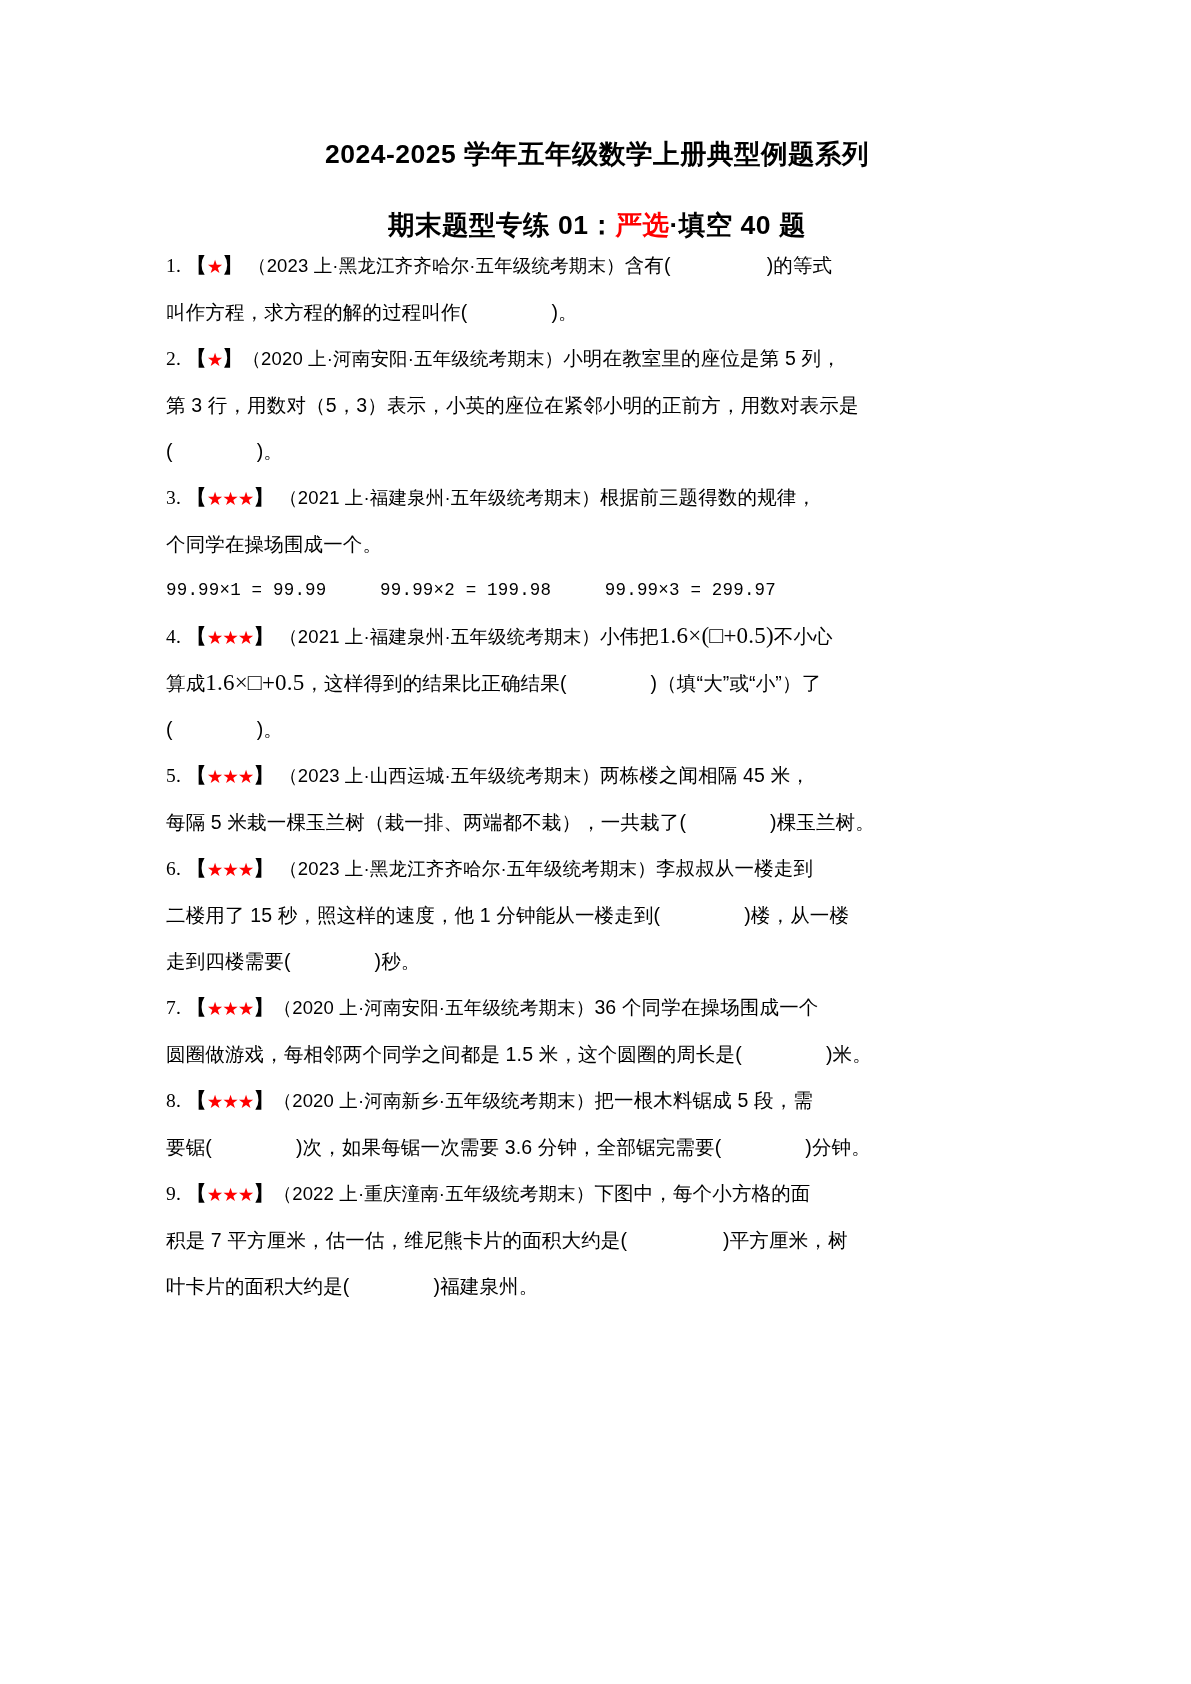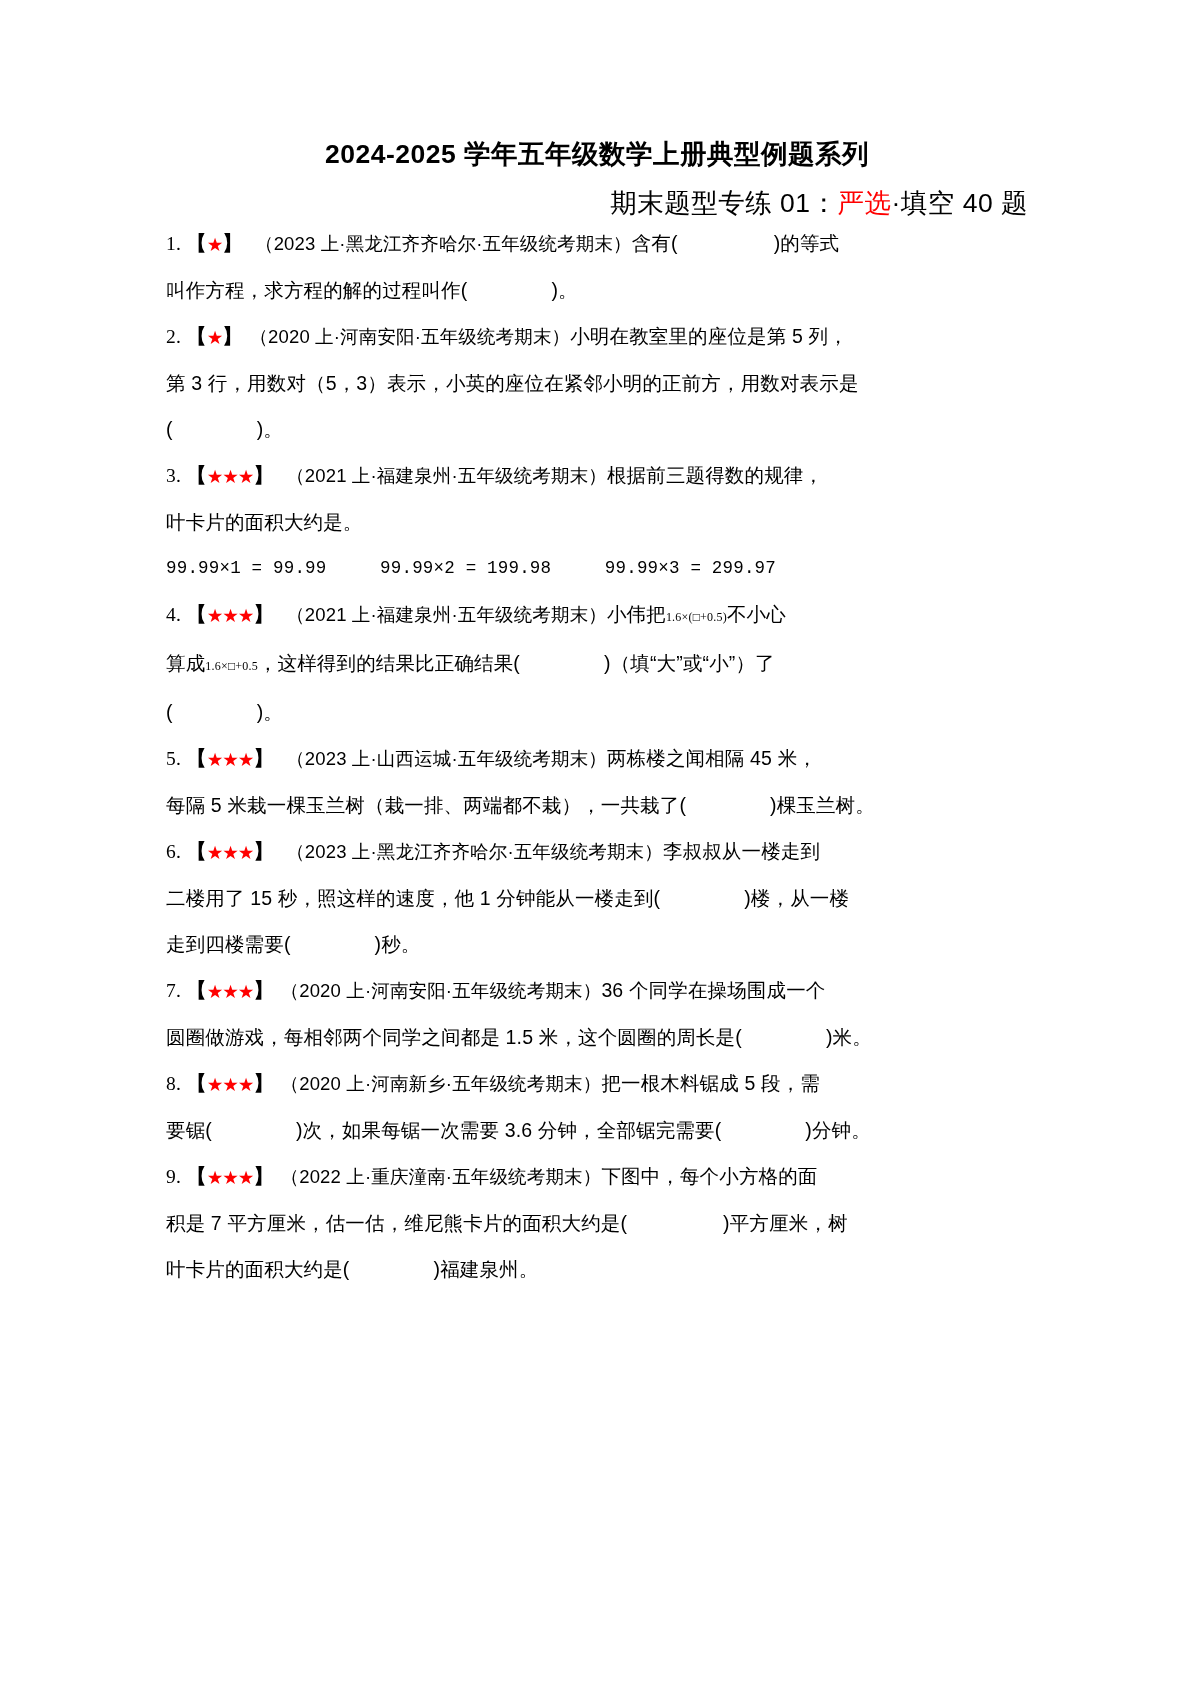--- a/index.html
+++ b/index.html
@@ -36,27 +36,26 @@
   .doc-title {
     font-family: "Liberation Sans", sans-serif;
     font-weight: bold;
     font-size: 26.5px;
     letter-spacing: 0.5px;
     line-height: 1.25;
     white-space: nowrap;
   }
   .doc-subtitle {
     font-family: "Liberation Sans", sans-serif;
-    font-weight: normal;
+    font-weight: bold;
     font-size: 26.5px;
     letter-spacing: 0.5px;
-    margin-top: 16px;
+    margin-top: 38px;
     line-height: 1.25;
     white-space: nowrap;
-    text-align: right;
   }
   .accent-red {
     color: #FF0000;
   }
 
   
   .section-heading {
     font-family: "Liberation Sans", sans-serif;
     font-weight: bold;
     font-size: 19px;
@@ -85,35 +84,34 @@
     font-size: 18.5px;
     position: relative;
     top: 1px;
   }
   .bracket {
     font-size: 20px;
     font-weight: bold;
   }
   .src {
     font-size: 18.5px;
-    margin-left: 7px;
   }
 
   
   .math-line {
     font-family: Liberation Mono, monospace;
     font-size: 17.5px;
     line-height: 46px;
     margin: 0;
     letter-spacing: 0.2px;
     white-space: pre;
   }
   .math-inline {
     font-family: "Liberation Serif", serif;
-    font-size: 12px;
+    font-size: 23px;
     letter-spacing: 0.2px;
   }
   .math-gap { display:inline-block; width: 26px; }
   .ans-gap { display:inline-block; width: 96px; }
   .ans-gap-sm { display:inline-block; width: 84px; }
 </style>
 </head>
 <body>
 
 <div class="page">
@@ -138,21 +136,21 @@
       <span class="q-num">2.</span>
       <span class="bracket">【</span><span class="stars" style="color: rgb(255, 0, 0);">★</span><span class="bracket">】</span><span class="src">（2020 上·河南安阳·五年级统考期末）</span><span>小明在教室里的座位是第 5 列，</span><br>
       <span>第 3 行，用数对（5，3）表示，小英的座位在紧邻小明的正前方，用数对表示是</span><br>
       <span>(</span><span class="ans-gap-sm"></span><span>)。</span>
     </div>
 
     <div class="question">
       <span class="q-num">3.</span>
       <span class="bracket">【</span><span class="stars" style="color: rgb(255, 0, 0);">★★★</span><span class="bracket">】</span>
       <span class="src">（2021 上·福建泉州·五年级统考期末）</span><span>根据前三题得数的规律，</span><br>
-      <span>叶卡片的面积大约是。</span>
+      <span>个同学在操场围成一个。</span>
     </div>
     <div class="math-line">99.99×1 = 99.99     99.99×2 = 199.98     99.99×3 = 299.97</div>
 
     <div class="question">
       <span class="q-num">4.</span>
       <span class="bracket">【</span><span class="stars" style="color: rgb(255, 0, 0);">★★★</span><span class="bracket">】</span>
       <span class="src">（2021 上·福建泉州·五年级统考期末）</span><span>小伟把</span><span class="math-inline">1.6×(□+0.5)</span><span>不小心</span><br>
       <span>算成</span><span class="math-inline">1.6×□+0.5</span><span>，这样得到的结果比正确结果(</span><span class="ans-gap-sm"></span><span>)（填“大”或“小”）了</span><br>
       <span>(</span><span class="ans-gap-sm"></span><span>)。</span>
     </div>

